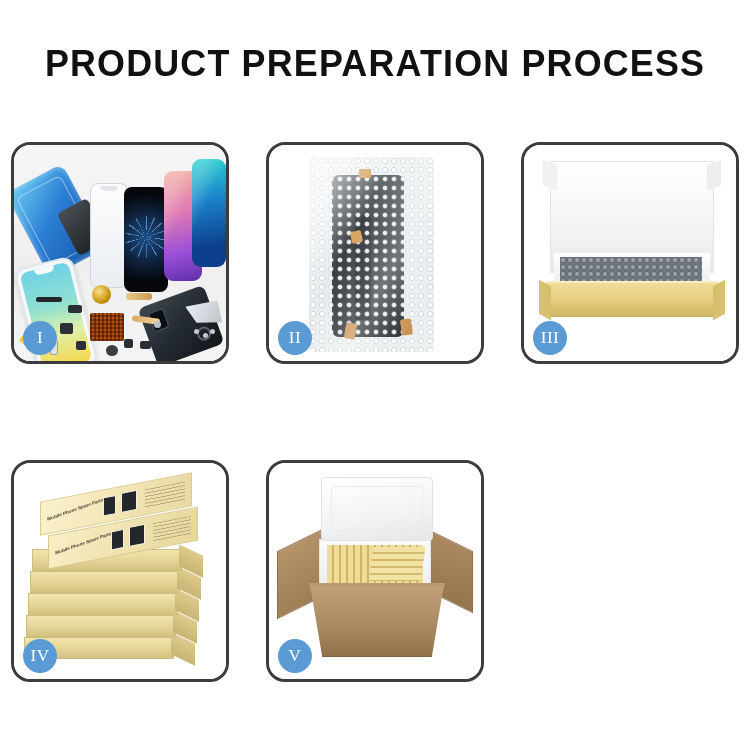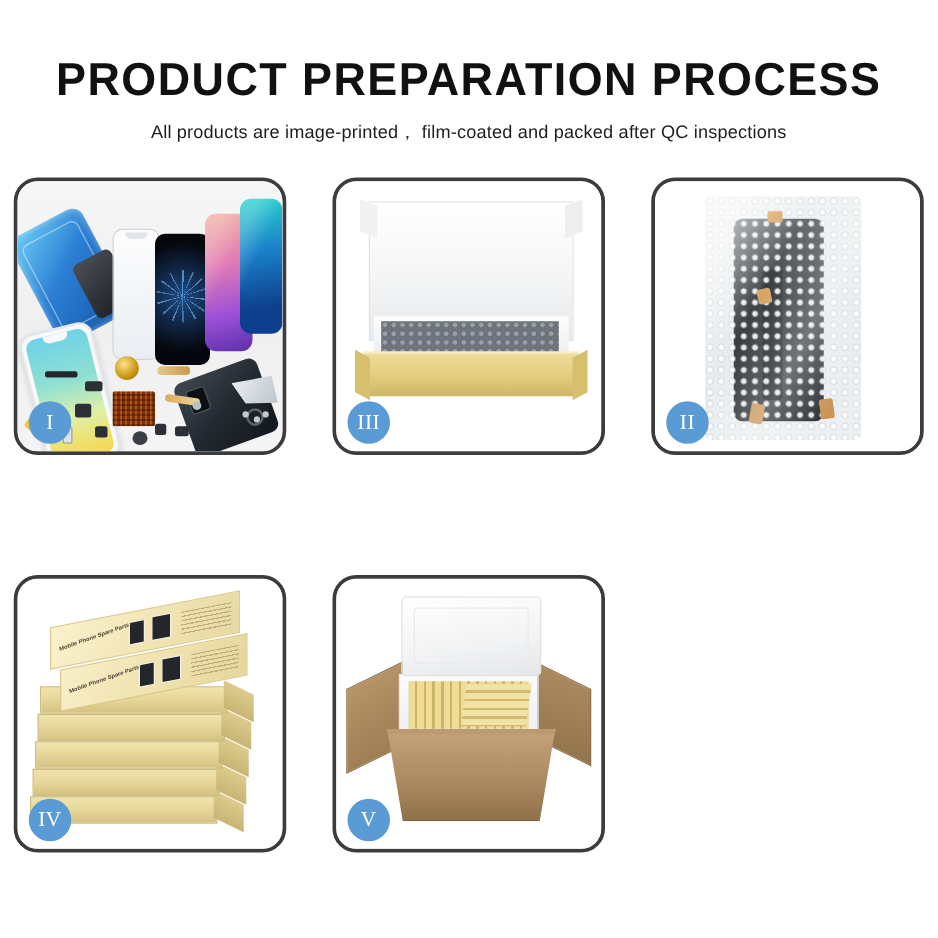--- a/index.html
+++ b/index.html
@@ -351,21 +351,20 @@
   .tape-a { position:absolute; left:38px; top:96px; width:16px; height:22px; background:#a8895f; opacity:.85; }
   .tape-b { position:absolute; left:40px; top:158px; width:16px; height:18px; background:#ab8c62; opacity:.85; }
 </style>
 </head>
 <body>
 
 <div class="page">
 
   <div class="header">
     <div class="title">PRODUCT PREPARATION PROCESS</div>
-    <div class="subtitle">All products are image-printed， film-coated and packed after QC inspections</div>
   </div>
 
   <div class="grid">
 
     <div class="panel">
       <div class="panel-inner p1">
         <div class="sheen"></div>
         <div class="ph ph-blue"></div>
         <div class="ph mod-dark"></div>
         <div class="ph ph-glass"></div>
@@ -400,44 +399,44 @@
         <div class="screws">
           <i style="left:0;top:0"></i>
             <i style="left:9px;top:4px"></i>
             <i style="left:16px;top:0"></i>
         </div>
       </div>
       <div class="badge">I</div>
     </div>
 
     <div class="panel">
-      <div class="panel-inner p3">
-        <div class="b3-lid"></div>
-        <div class="b3-foam"></div>
-        <div class="b3-bubble"></div>
-        <div class="b3-rim"></div>
-        <div class="b3-base"></div>
-      </div>
-      <div class="badge">III</div>
-    </div>
-
-    <div class="panel">
       <div class="panel-inner p2">
         <div class="bag">
           <div class="screen"></div>
           <div class="flexstrip"></div>
           <div class="bubbles"></div>
           <div class="tape1"></div>
           <div class="tape2"></div>
           <div class="tape3"></div>
           <div class="tape4"></div>
           <div class="gloss"></div>
         </div>
       </div>
       <div class="badge">II</div>
+    </div>
+
+    <div class="panel">
+      <div class="panel-inner p3">
+        <div class="b3-lid"></div>
+        <div class="b3-foam"></div>
+        <div class="b3-bubble"></div>
+        <div class="b3-rim"></div>
+        <div class="b3-base"></div>
+      </div>
+      <div class="badge">III</div>
     </div>
 
     <div class="panel">
       <div class="panel-inner p4">
         <div class="stack">
 
           <div class="bx" style="left:4px; top:160px;">
               <div class="side"></div>
             </div>
           <div class="bx" style="left:6px; top:138px;">

